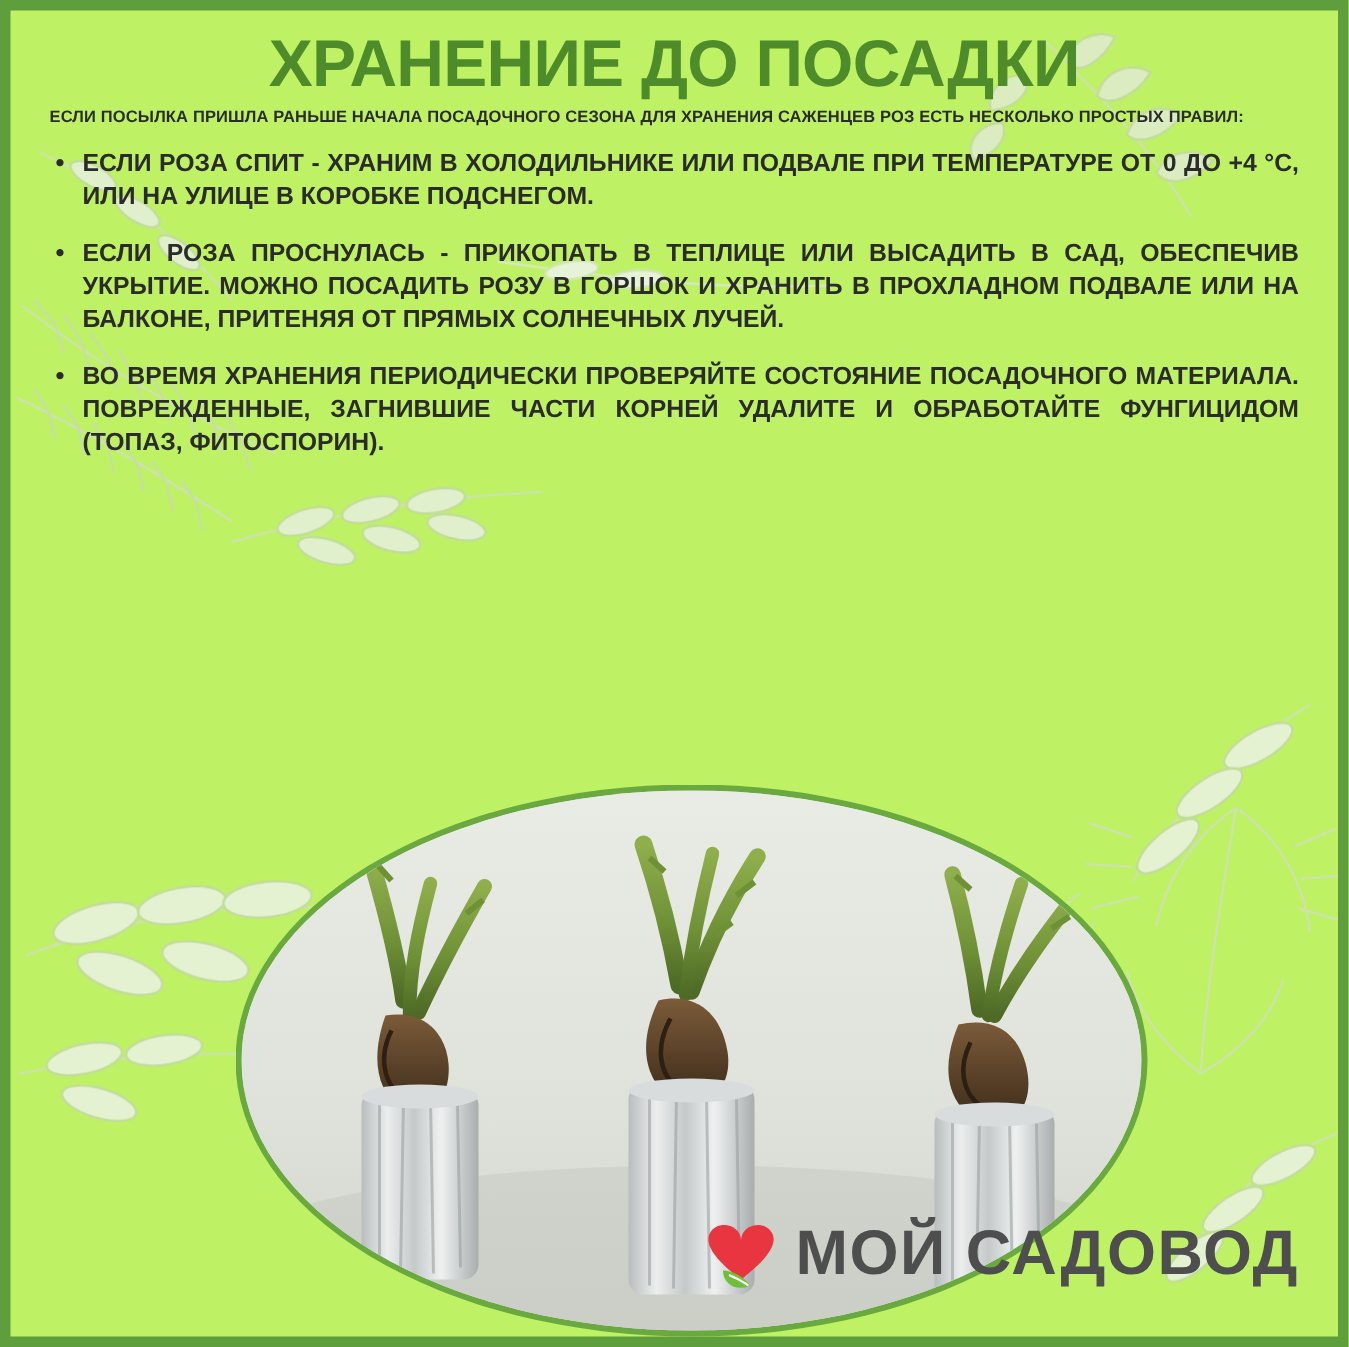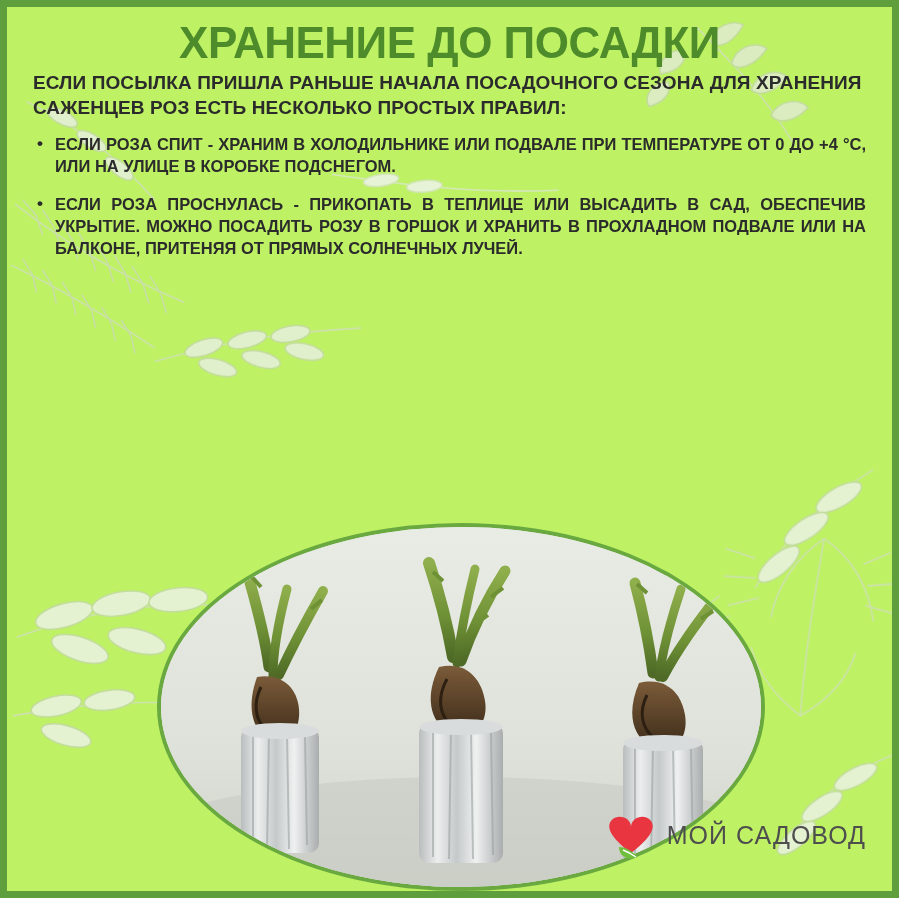--- a/index.html
+++ b/index.html
@@ -26,21 +26,21 @@
     font-size:44px;
     font-weight:bold;
     color:#4e8c2b;
     letter-spacing:-0.5px;
     margin:14px 22px 6px 22px;
     line-height:1.0;
     text-transform:uppercase;
   }
   .intro{
     margin:6px 26px 0 26px;
-    font-size:19px;
+    font-size:11px;
     font-weight:bold;
     color:#2b2b2b;
     line-height:1.30;
     letter-spacing:0.1px;
     text-transform:uppercase;
   }
   ul.rules{
     list-style:none;
     margin:14px 26px 0 26px;
     padding:0;
@@ -94,22 +94,22 @@
   .logo{
     position:absolute;
     right:26px;bottom:28px;
     z-index:5;
     display:flex;
     align-items:center;
     gap:8px;
   }
   .logo-mark{width:56px;height:56px;flex:0 0 auto;}
   .logo-text{
-    font-size:25px;
-    font-weight:normal;
+    font-size:42px;
+    font-weight:bold;
     color:#4e4e4e;
     letter-spacing:1px;
     white-space:nowrap;
   }
 </style>
 </head>
 <body>
 
 <div class="page">
 
@@ -240,20 +240,21 @@
   </svg>
 
   <div class="content">
     <div class="title">ХРАНЕНИЕ ДО ПОСАДКИ</div>
 
     <div class="intro">ЕСЛИ ПОСЫЛКА ПРИШЛА РАНЬШЕ НАЧАЛА ПОСАДОЧНОГО СЕЗОНА ДЛЯ ХРАНЕНИЯ САЖЕНЦЕВ РОЗ ЕСТЬ НЕСКОЛЬКО ПРОСТЫХ ПРАВИЛ:</div>
 
     <ul class="rules">
       <li>ЕСЛИ РОЗА СПИТ - ХРАНИМ В ХОЛОДИЛЬНИКЕ ИЛИ ПОДВАЛЕ ПРИ ТЕМПЕРАТУРЕ ОТ 0 ДО +4 °C, ИЛИ НА УЛИЦЕ В КОРОБКЕ ПОДСНЕГОМ.</li>
       <li>ЕСЛИ РОЗА ПРОСНУЛАСЬ - ПРИКОПАТЬ В ТЕПЛИЦЕ ИЛИ ВЫСАДИТЬ В САД, ОБЕСПЕЧИВ УКРЫТИЕ. МОЖНО ПОСАДИТЬ РОЗУ В ГОРШОК И ХРАНИТЬ В ПРОХЛАДНОМ ПОДВАЛЕ ИЛИ НА БАЛКОНЕ, ПРИТЕНЯЯ ОТ ПРЯМЫХ СОЛНЕЧНЫХ ЛУЧЕЙ.</li>
+      <li>ВО ВРЕМЯ ХРАНЕНИЯ ПЕРИОДИЧЕСКИ ПРОВЕРЯЙТЕ СОСТОЯНИЕ ПОСАДОЧНОГО МАТЕРИАЛА. ПОВРЕЖДЕННЫЕ, ЗАГНИВШИЕ ЧАСТИ КОРНЕЙ УДАЛИТЕ И ОБРАБОТАЙТЕ ФУНГИЦИДОМ (ТОПАЗ, ФИТОСПОРИН).</li>
     </ul>
 
   </div>
 
   <div class="photo-wrap">
     <div class="photo-oval">
       <svg class="photo-svg" viewBox="0 0 600 360" preserveAspectRatio="xMidYMid slice">
         <defs>
           <linearGradient id="bgph" x1="0" y1="0" x2="0" y2="1">
             <stop offset="0%" stop-color="#e9ece4"></stop>

